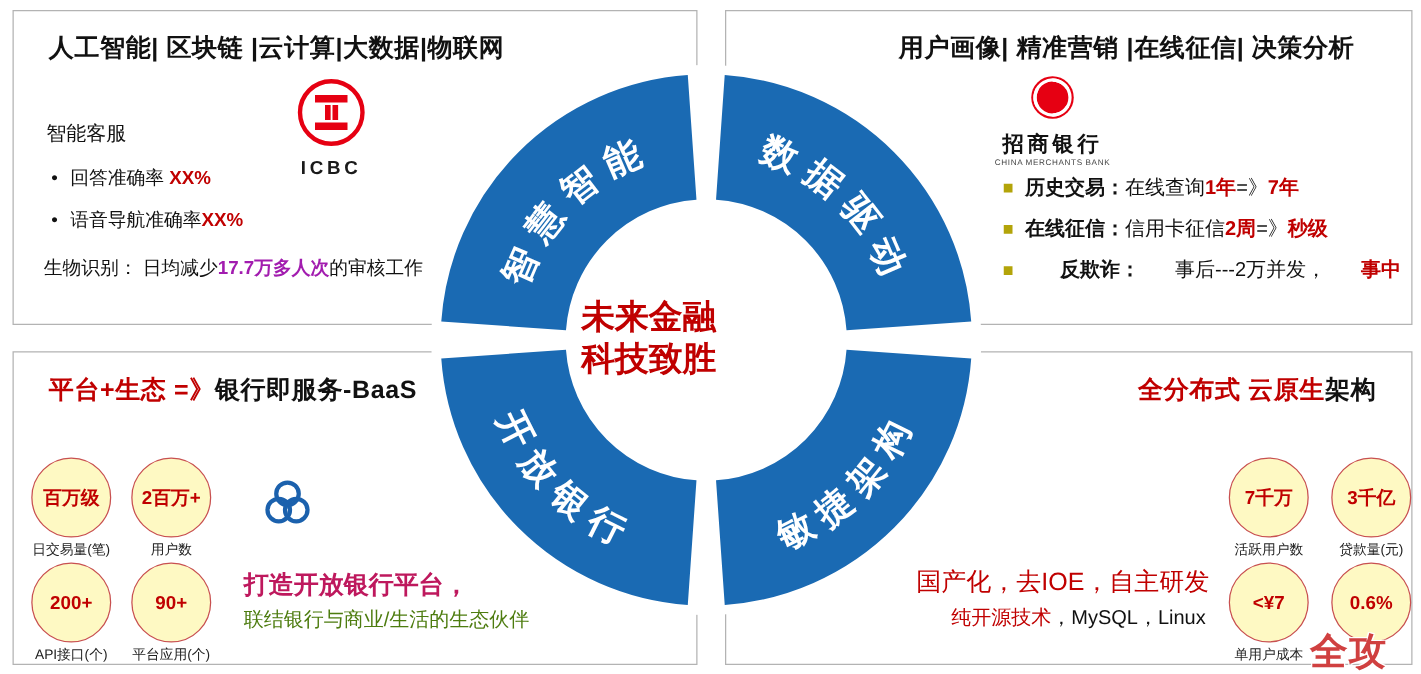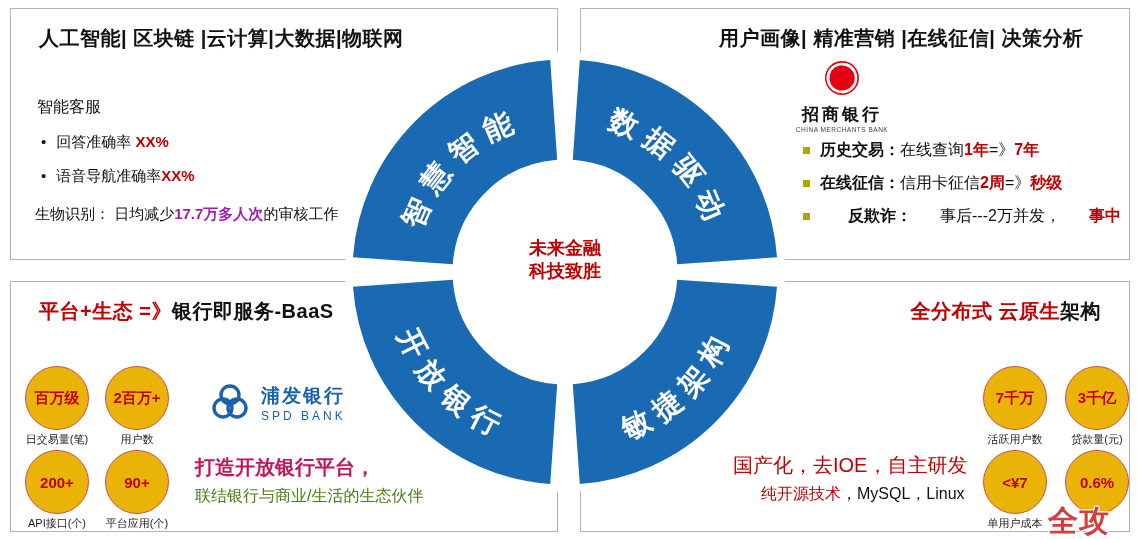--- a/index.html
+++ b/index.html
@@ -32,21 +32,21 @@
   .cmb-en{font-size:6.5px;color:#444;letter-spacing:.5px;}
   .tr-bullet{position:absolute;left:222px;font-size:16px;white-space:nowrap;display:flex;align-items:center;}
   .tr-b1{top:131px;} .tr-b2{top:164px;} .tr-b3{top:197px;gap:28px;}
   .olive{width:7px;height:7px;background:#b3a409;margin-right:10px;flex:0 0 auto;}
   .tr-bullet .lbl{font-weight:bold;}
 
   
   .ob-title{left:28px;top:16px;}
   .stat{position:absolute;width:64px;height:64px;border:1.5px solid #c85050;border-radius:50%;
         display:flex;align-items:center;justify-content:center;font-size:15px;font-weight:bold;
-        color:#c00000;background:#eab308;box-sizing:border-box;text-align:center;}
+        color:#c00000;background:#fef9c3;box-sizing:border-box;text-align:center;}
   .stat-label{position:absolute;font-size:11px;color:#222;width:82px;text-align:center;white-space:nowrap;}
   .spd-block{position:absolute;left:196px;top:98px;display:flex;align-items:center;gap:8px;}
   .spd-cn{font-size:19px;font-weight:bold;color:#1b61ad;letter-spacing:2px;}
   .spd-en{font-size:12px;color:#1b61ad;letter-spacing:3px;}
   .ob-line1{position:absolute;left:184px;top:172px;font-size:20px;font-weight:bold;color:#be185d;white-space:nowrap;}
   .ob-line2{position:absolute;left:184px;top:204px;font-size:16px;color:#4d7c0f;white-space:nowrap;}
 
   
   .arch-title{right:28px;top:16px;text-align:right;}
   .webank-block{position:absolute;left:200px;top:92px;text-align:center;}
@@ -54,33 +54,45 @@
   .we-we{color:#2573ba;} .we-bank{color:#1b1b1b;}
   .we-cn{font-size:21px;font-weight:bold;color:#2573ba;letter-spacing:5px;margin-top:3px;}
   .br-line1{position:absolute;left:152px;top:170px;font-size:20px;color:#c00000;white-space:nowrap;}
   .br-line2{position:absolute;left:152px;top:202px;font-size:16px;white-space:nowrap;margin-left:28px;}
 
   
   .ring-svg{position:absolute;left:0;top:0;z-index:5;pointer-events:none;}
   .seg{fill:none;stroke:#1a6ab3;stroke-width:100;}
   .ring-label{font-size:29px;font-weight:bold;fill:#fff;letter-spacing:9px;text-anchor:middle;
               font-family:"Liberation Sans","DejaVu Sans",sans-serif;}
-  .center-text{position:absolute;left:465px;top:237px;width:200px;z-index:6;text-align:center;
-               font-size:18px;font-weight:bold;color:#c00000;line-height:1.25;}
+  .center-text{position:absolute;left:465px;top:237px;width:200px;z-index:6;
+               font-size:27px;font-weight:bold;color:#c00000;line-height:1.25;}
 
   .watermark{position:absolute;left:1048px;top:501px;z-index:7;font-size:30px;font-weight:bold;color:#d04040;
              letter-spacing:1px;text-shadow:-1px -1px 0 #fff,1px -1px 0 #fff,-1px 1px 0 #fff,1px 1px 0 #fff;}
 </style>
 </head>
 <body>
 
 <div class="stage">
 
   <div class="panel tl">
     <div class="panel-title ai-title">人工智能| 区块链 |云计算|大数据|物联网</div>
+    <div class="icbc-block">
+      <svg width="58" height="58" viewBox="0 0 58 58">
+        <circle cx="29" cy="29" r="25" fill="none" stroke="#e60012" stroke-width="3.5"></circle>
+        <g fill="#e60012">
+          <rect x="16" y="15" width="26" height="6"></rect>
+          <rect x="16" y="37" width="26" height="6"></rect>
+          <rect x="24" y="23" width="4.5" height="12"></rect>
+          <rect x="30" y="23" width="4.5" height="12"></rect>
+        </g>
+      </svg>
+      <div class="icbc-text">ICBC</div>
+    </div>
     <div class="svc">智能客服</div>
     <div class="ai-bullet ai-b1">
       <span class="dot">•</span><span>回答准确率 </span><span class="red bold">XX%</span>
     </div>
     <div class="ai-bullet ai-b2">
       <span class="dot">•</span><span>语音导航准确率</span><span class="red bold">XX%</span>
     </div>
     <div class="bio">
       <span>生物识别： 日均减少</span><span class="orange bold">17.7万多人次</span><span>的审核工作</span>
     </div>
@@ -137,24 +149,20 @@
     <div class="stat-label" style="left:5px;top:234px;">API接口(个)</div>
     <div class="stat-label" style="left:85px;top:234px;">平台应用(个)</div>
     <div class="spd-block">
       <svg width="46" height="46" viewBox="0 0 46 46">
         <g fill="none" stroke="#1b61ad" stroke-width="3.4">
           <circle cx="23" cy="15" r="9"></circle>
           <circle cx="16" cy="28" r="9"></circle>
           <circle cx="30" cy="28" r="9"></circle>
         </g>
       </svg>
-      <div>
-        <div class="spd-cn">浦发银行</div>
-        <div class="spd-en">SPD BANK</div>
-      </div>
     </div>
     <div class="ob-line1">打造开放银行平台，</div>
     <div class="ob-line2">联结银行与商业/生活的生态伙伴</div>
   </div>
 
   <div class="panel br">
     <div class="panel-title arch-title">
       <span class="red">全分布式 云原生</span><span>架构</span>
     </div>
     <div class="stat" style="left:402px;top:84px;">7千万</div>

